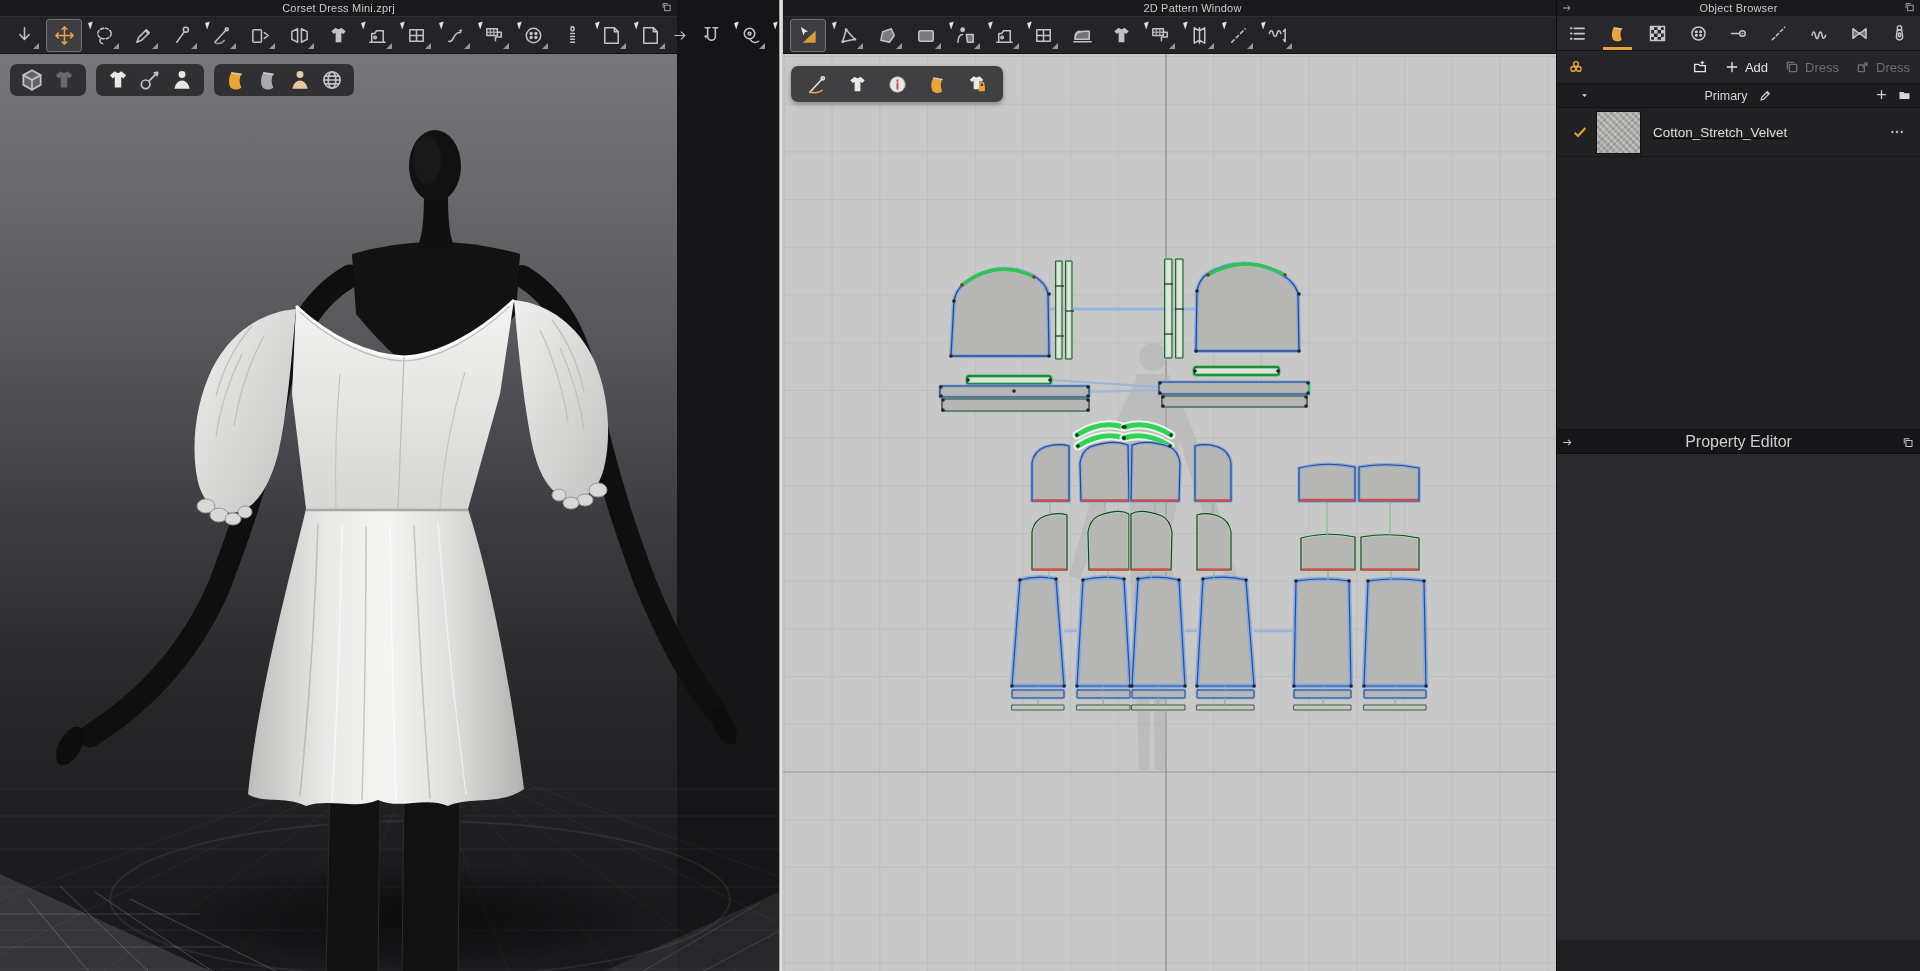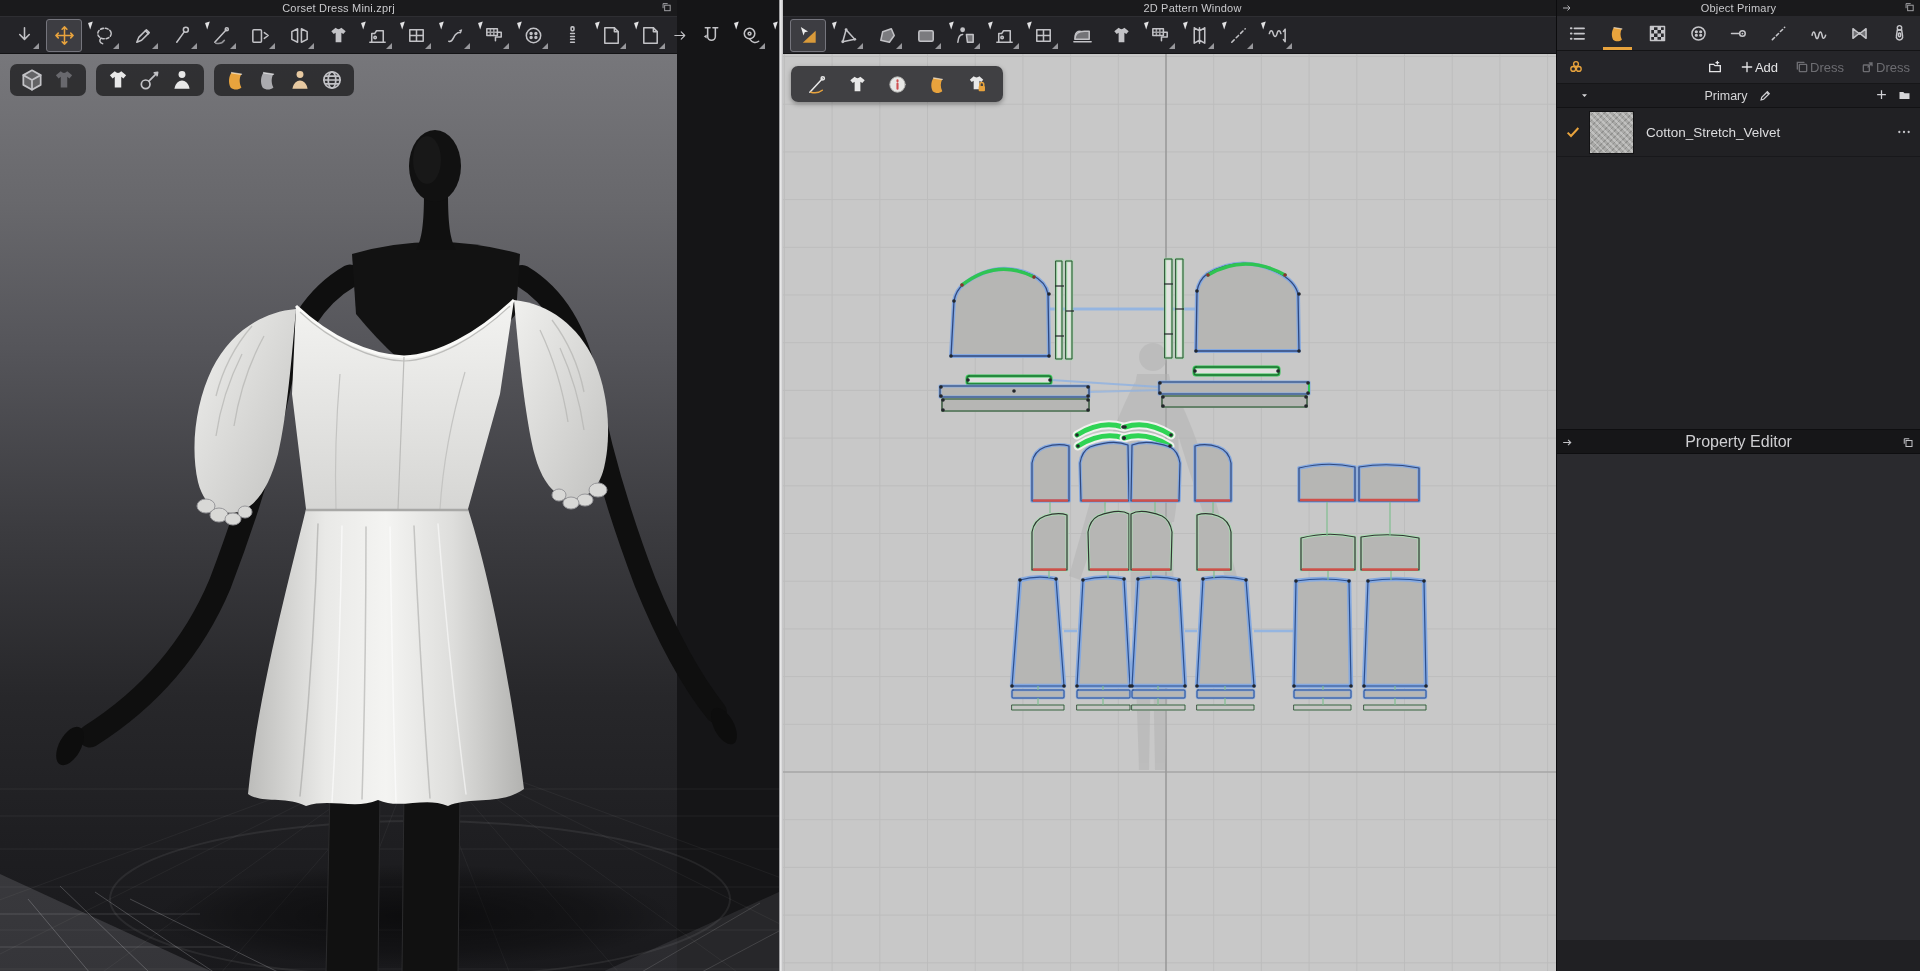--- a/index.html
+++ b/index.html
@@ -49,39 +49,39 @@
 
   
   #ob-tabs{height:34px;background:#28282c;display:flex;align-items:stretch;border-bottom:1px solid #141416;}
   .tab{position:relative;flex:1;display:flex;align-items:center;justify-content:center;}
   .tab .ic{width:21px;height:21px;}
   .tab svg{width:100%;height:100%;color:#c6c6ca;stroke:currentColor;fill:none;stroke-width:1.7;stroke-linecap:round;stroke-linejoin:round;}
   .tab.active svg{color:#e8a33d;}
   .tab.active::after{content:'';position:absolute;left:15%;right:15%;bottom:0;height:3px;background:#e8a33d;}
 
   #ob-actions{height:32px;background:#252529;display:flex;align-items:center;padding:0 10px;border-bottom:1px solid #161618;}
-  .act{display:flex;align-items:center;color:#e4e4e6;font-size:13px;margin-left:16px;}
+  .act{display:flex;align-items:center;gap:5px;color:#e4e4e6;font-size:13px;margin-left:16px;}
   .act .ic{width:16px;height:16px;display:block;}
   .act svg{width:100%;height:100%;stroke:#e4e4e6;fill:none;stroke-width:2;stroke-linecap:round;}
   .act.disabled{color:#6d6d72;}
   .act.disabled svg{stroke:#6d6d72;}
   .act.iconbtn{margin-left:auto;}
   #physics-ic{width:18px;height:18px;}
   #physics-ic svg{width:100%;height:100%;stroke:#e8a33d;fill:none;stroke-width:1.8;}
 
   #ob-section{position:relative;height:23px;background:#1d1d20;display:flex;align-items:center;justify-content:center;
     color:#d6d6d8;font-size:12.5px;border-bottom:1px solid #121214;}
   #ob-section .caret{position:absolute;left:22px;top:6px;width:11px;height:11px;}
   #ob-section .rbtns{position:absolute;right:8px;top:3px;display:flex;gap:8px;}
   #ob-section .rbtns .ic,#ob-section .pencil{width:15px;height:15px;display:block;}
   #ob-section svg{width:100%;height:100%;stroke:#d0d0d4;fill:none;stroke-width:2;}
   #ob-section .pencil{margin-left:10px;}
 
   #ob-list{height:321px;background:#212124;}
-  #fabric-row{display:flex;align-items:center;height:48px;padding:0 8px;border-bottom:1px solid #18181b;}
+  #fabric-row{display:flex;align-items:center;height:48px;padding:0 15px;border-bottom:1px solid #18181b;text-decoration:underline;}
   #fabric-check{width:16px;height:16px;margin-right:8px;}
   #fabric-check svg{width:100%;height:100%;stroke:#e8a33d;fill:none;stroke-width:3;}
   #fabric-thumb{width:43px;height:41px;border:1px solid #121214;background-color:#a9a9a7;
     background-image:repeating-linear-gradient(45deg,rgba(255,255,255,.28) 0 2px,transparent 2px 5px),
       repeating-linear-gradient(-45deg,rgba(0,0,0,.14) 0 1px,transparent 1px 4px);margin-right:12px;}
   #fabric-name{color:#dcdcde;font-size:13.5px;flex:1;}
   #fabric-more{width:16px;height:16px;}
   #fabric-more svg{width:100%;height:100%;fill:#c6c6ca;stroke:none;}
 
   #pe-bar{position:relative;height:23px;background:#161618;display:flex;align-items:center;justify-content:center;
@@ -964,21 +964,21 @@
         </g>
     </svg>
   </div>
 </div>
 
 <div class="panel" id="panel-right">
   <div class="titlebar">
     <span class="leadarrow"><svg viewBox="0 0 24 24">
           <use href="#i-arrow-r"></use>
         </svg></span>
-    <span>Object Primary</span>
+    <span>Object Browser</span>
     <span class="float"><svg viewBox="0 0 24 24">
           <use href="#i-float"></use>
         </svg></span>
   </div>
   <div id="ob-tabs">
       <div class="tab">
         <span class="ic"><svg viewBox="0 0 24 24">
             <use href="#i-list"></use>
           </svg></span>
       </div>

